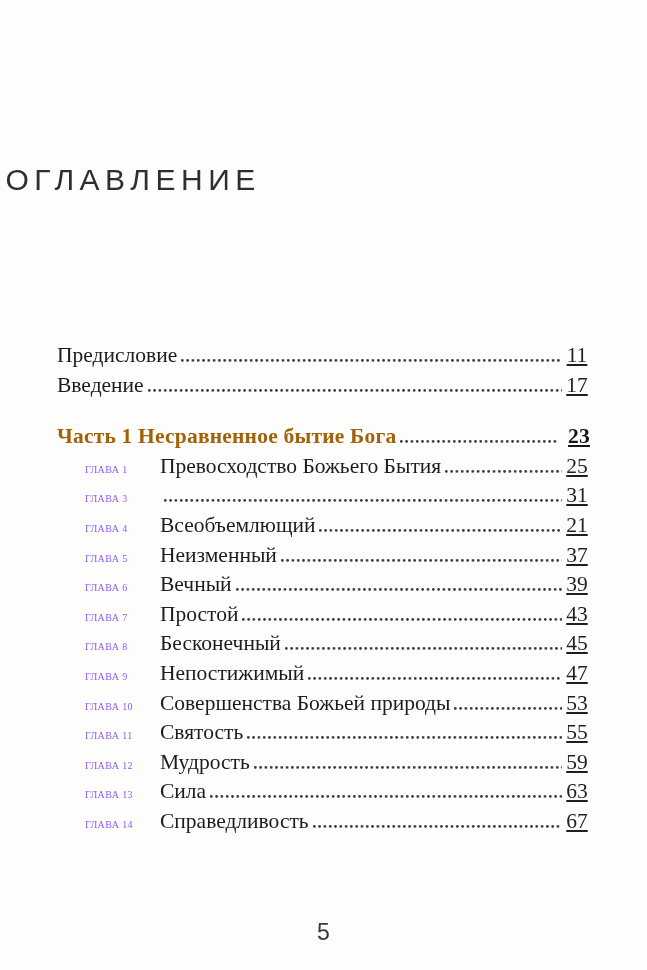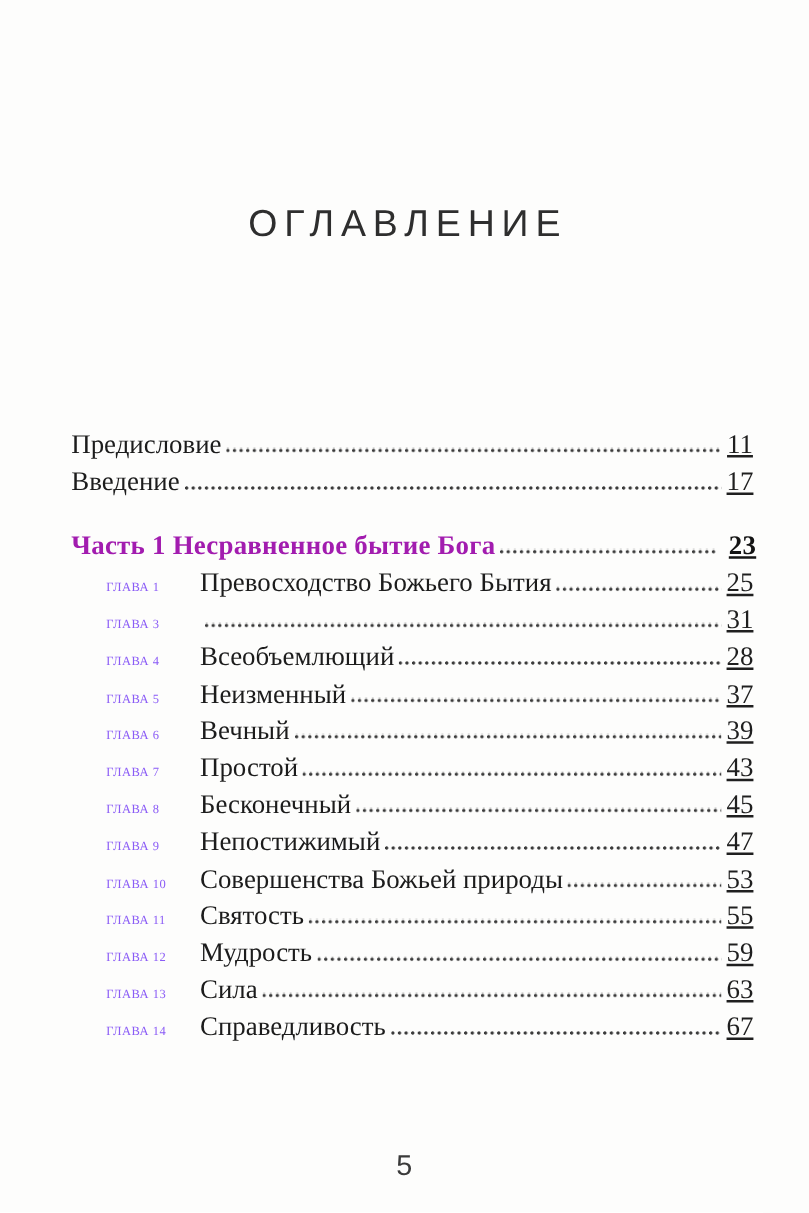--- a/index.html
+++ b/index.html
@@ -11,31 +11,30 @@
   .page {
     position: relative;
     width: 647px; height: 970px;
     background: #fdfdfc;
     color: #1f1f1f;
     overflow: hidden;
   }
   .doc-title {
     position: absolute;
     top: 163px; left: 0; right: 0;
-    text-align: center;
     font-family: "Liberation Sans", "DejaVu Sans", sans-serif;
     font-weight: 300;
     font-size: 30px;
     letter-spacing: 5.5px;
     text-indent: 5.5px;
     color: #2e2e2e;
   }
   .toc {
     position: absolute;
-    left: 57px; right: 42px; top: 341px;
+    left: 57px; right: 57px; top: 341px;
   }
   .toc-row {
     display: flex;
     align-items: baseline;
     height: 29.6px;
     line-height: 29.6px;
     font-size: 21.5px;
     white-space: nowrap;
   }
   .toc-row .title { flex: 0 0 auto; color: #1c1c1c; }
@@ -49,21 +48,21 @@
     background-image: radial-gradient(circle at 1.3px 2.4px, #3b3b3b 1.05px, rgba(0,0,0,0) 1.6px);
     background-size: 5.3px 4px;
     background-repeat: repeat-x;
   }
   .part {
     margin-top: 22px;
     font-weight: bold;
     letter-spacing: 0.2px;
     color: #141414;
   }
-  .part .title { color: #a21caf; }
+  .part .title { color: #a16207; }
   .part .dots { margin-right: 5px; }
   .part .pagenum { padding-left: 4px; }
   .chapter { padding-left: 28px; }
   .chapter .label {
     flex: 0 0 75px;
     font-size: 10px;
     letter-spacing: 0.4px;
     color: #8b5cf6;
   }
   .footer-page {
@@ -109,21 +108,21 @@
   </div>
       <div class="toc-row chapter">
     <span class="label">ГЛАВА 3</span>
     <span class="dots"></span>
     <span class="pagenum">31</span>
   </div>
       <div class="toc-row chapter">
     <span class="label">ГЛАВА 4</span>
     <span class="title">Всеобъемлющий</span>
     <span class="dots"></span>
-    <span class="pagenum">28</span>
+    <span class="pagenum">21</span>
   </div>
       <div class="toc-row chapter">
     <span class="label">ГЛАВА 5</span>
     <span class="title">Неизменный</span>
     <span class="dots"></span>
     <span class="pagenum">37</span>
   </div>
       <div class="toc-row chapter">
     <span class="label">ГЛАВА 6</span>
     <span class="title">Вечный</span>

